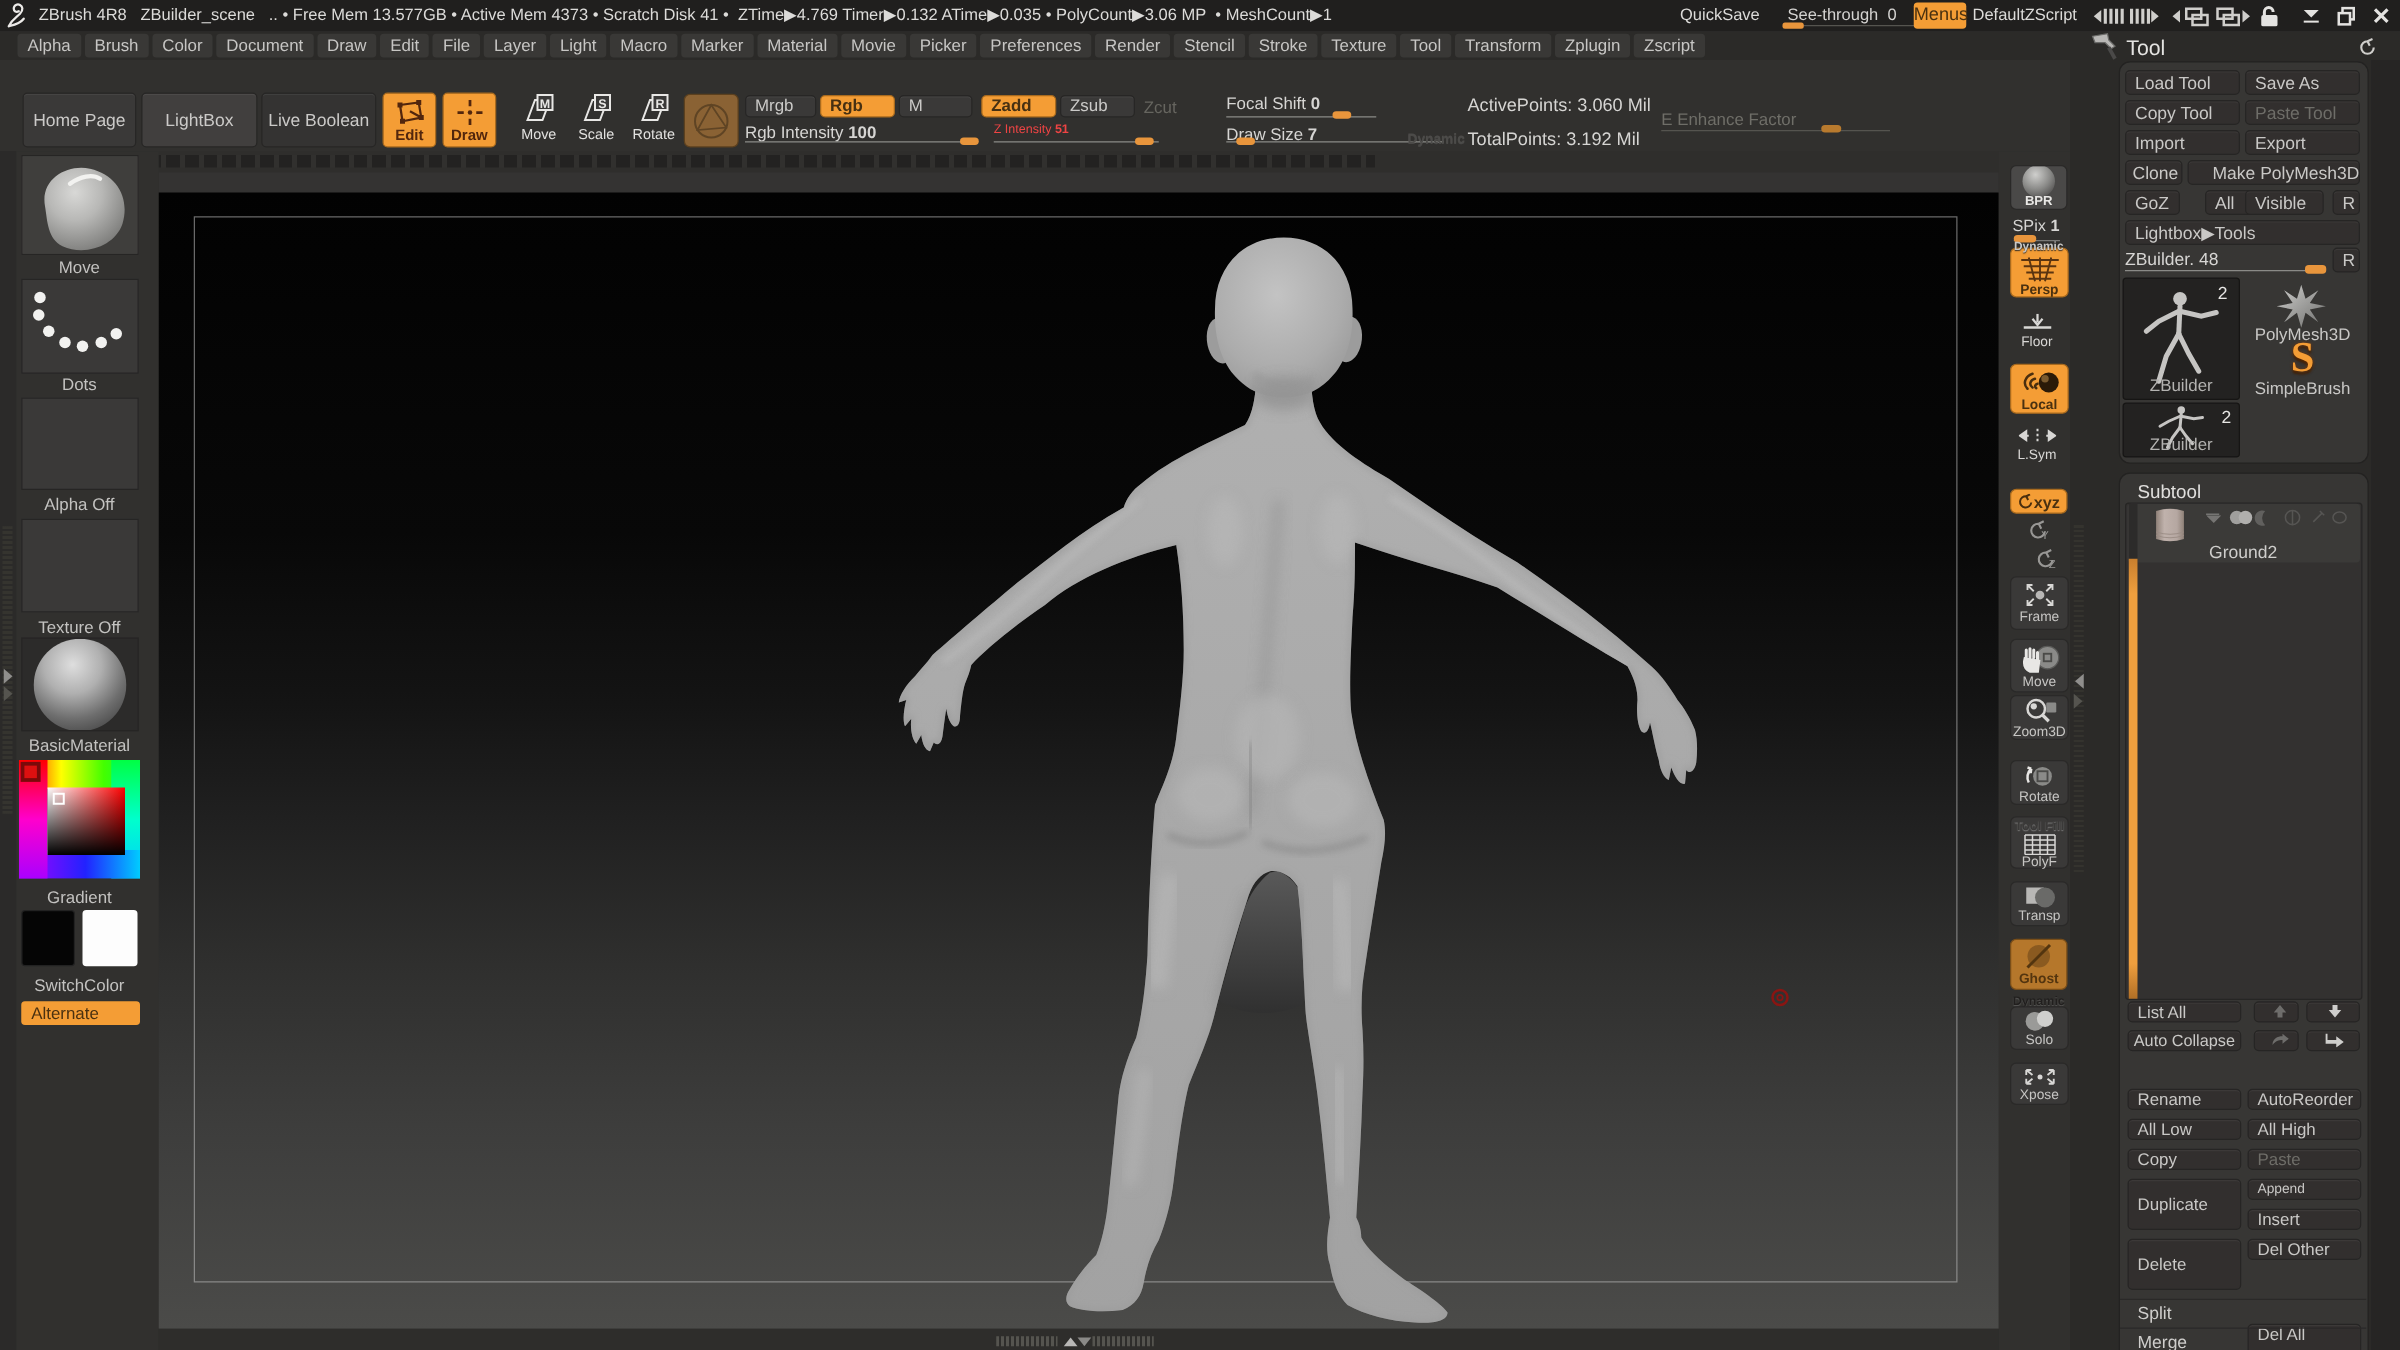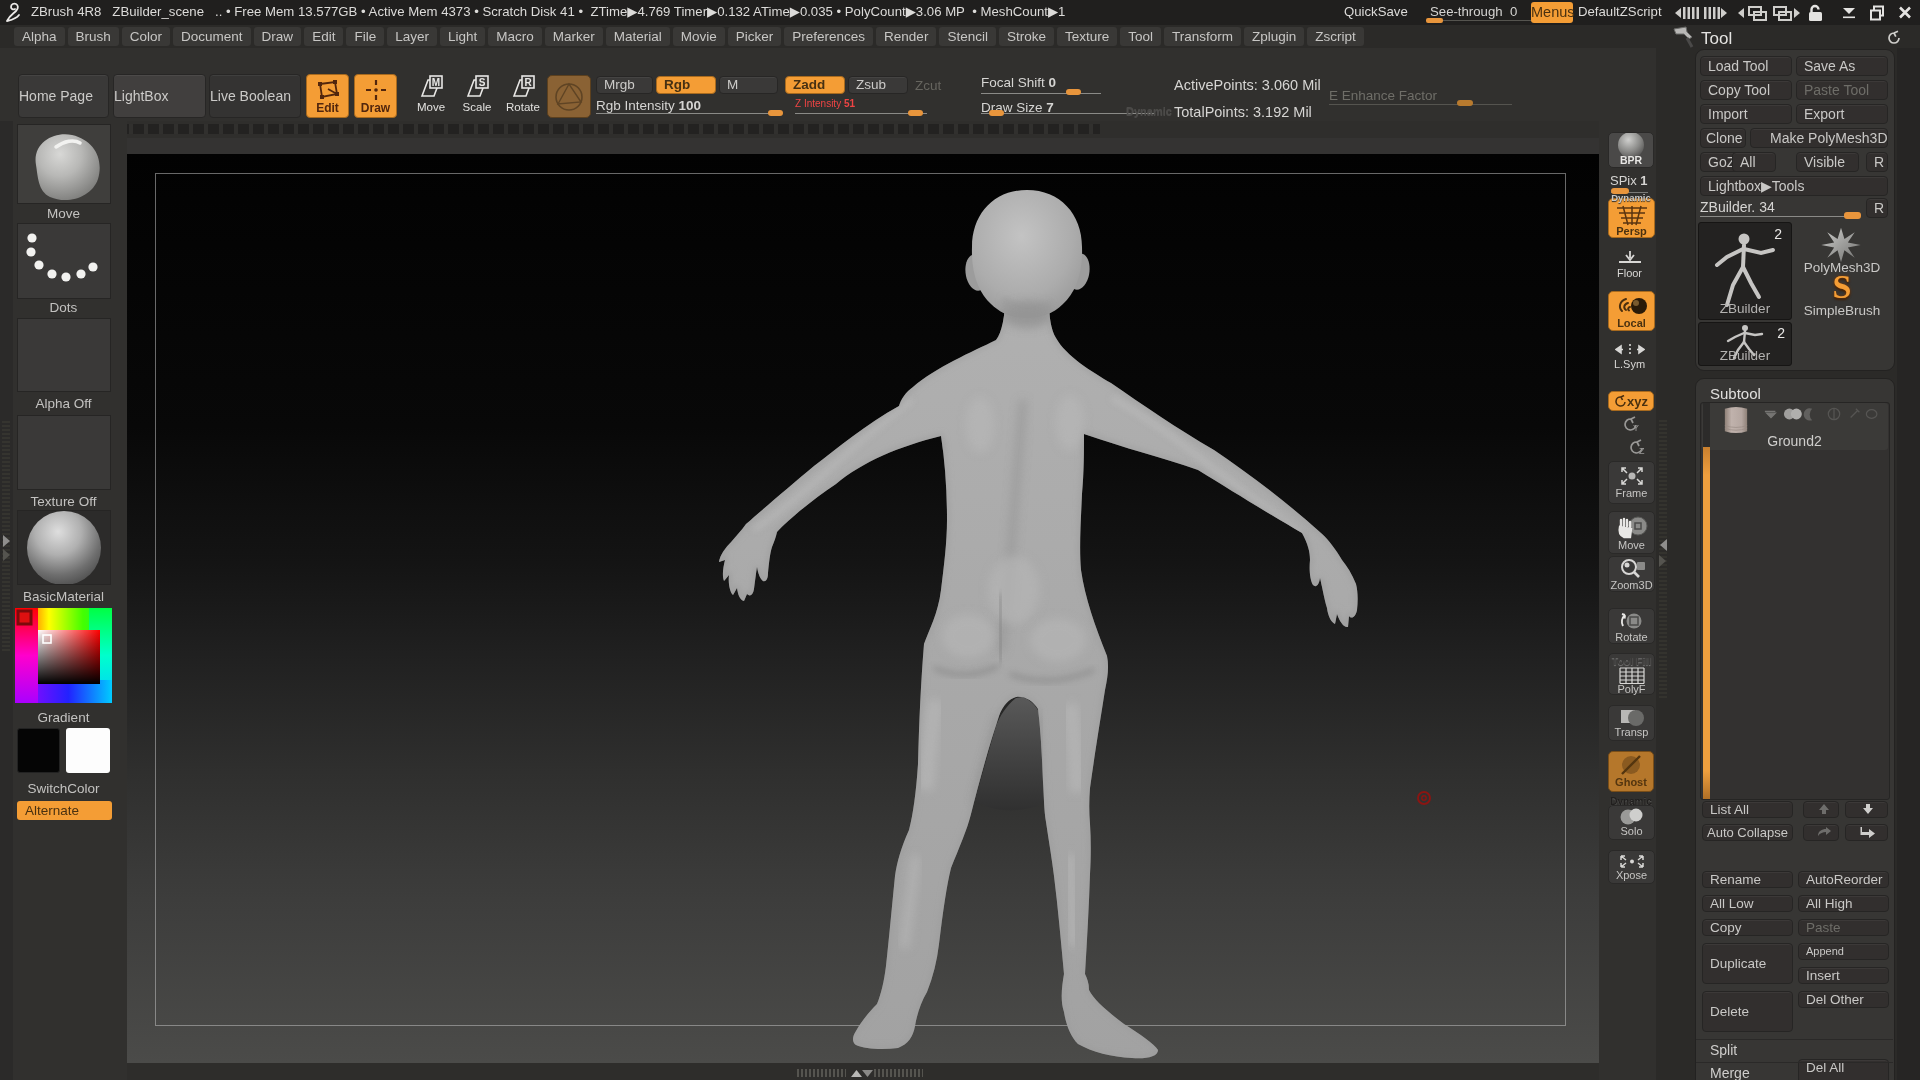--- a/index.html
+++ b/index.html
@@ -6,21 +6,21 @@
   html,body { width:1920px; height:1080px; overflow:hidden; background:#2f2e2c;
     font-family:"Liberation Sans", sans-serif; }
   .abs { position:absolute; }
   #titlebar { position:absolute; left:0; top:0; width:1920px; height:25px; background:#201f1e; color:#dcdbd9; }
   #titlebar .tt { position:absolute; top:4px; font-size:13.2px; white-space:nowrap; }
   #menubar { position:absolute; left:0; top:25px; width:1920px; height:23px; background:#2b2a28; }
   .mb { height:19px; background:#393836; border-radius:3px;
     color:#c7c6c4; font-size:13.5px; line-height:19px; padding:0 8px; }
   #toolbar { position:absolute; left:0; top:48px; width:1920px; height:73px; background:#31302e; }
   .btn { position:absolute; background:#3a3938; border:1px solid #272625; border-radius:4px;
-    color:#cbcac8; box-shadow: inset 0 1px 0 rgba(255,255,255,0.06); }
+    color:#cbcac8; text-align:center; box-shadow: inset 0 1px 0 rgba(255,255,255,0.06); }
   .obtn { position:absolute; background:#f49d35; border:1px solid #a86a1e; border-radius:4px;
     color:#463012; text-align:center; }
   #strip { left:118px; top:124px; width:982px; height:10px;
     background:repeating-linear-gradient(90deg,#232221 0 11px,#31302e 11px 15px); }
   #lefttray { left:0; top:121px; width:127px; height:959px; background:#31302e; }
   #leftedge { left:0; top:121px; width:13px; height:959px; background:#2b2a29; }
   #canvas { left:127px; top:138px; width:1472px; height:925px; background:#343332; }
   #render { position:absolute; left:0; top:16px; width:1472px; height:909px;
     background:linear-gradient(#020202 0%, #080808 30%, #141414 45%, #202020 55%, #2f2f2e 68%, #3d3d3c 82%, #4b4b49 100%); }
   #docborder { position:absolute; left:28px; top:19px; width:1411px; height:853px;
@@ -620,25 +620,25 @@
   <div class="group" style="left:39px;top:24px;width:200px;height:322px"></div>
   <div class="pbtn" style="left:44px;top:31px;width:92px;height:20px;line-height:18px">Load Tool</div>
   <div class="pbtn" style="left:140px;top:31px;width:92px;height:20px;line-height:18px">Save As</div>
   <div class="pbtn" style="left:44px;top:55px;width:92px;height:20px;line-height:18px">Copy Tool</div>
   <div class="pbtn dim" style="left:140px;top:55px;width:92px;height:20px;line-height:18px">Paste Tool</div>
   <div class="pbtn" style="left:44px;top:79px;width:92px;height:20px;line-height:18px">Import</div>
   <div class="pbtn" style="left:140px;top:79px;width:92px;height:20px;line-height:18px">Export</div>
   <div class="pbtn" style="left:44px;top:103px;width:46px;height:20px;line-height:18px;padding-left:5px">Clone</div>
   <div class="pbtn" style="left:94px;top:103px;width:138px;height:20px;line-height:18px;padding-left:19px">Make PolyMesh3D</div>
   <div class="pbtn" style="left:44px;top:127px;width:44px;height:20px;line-height:18px">GoZ</div>
-  <div class="pbtn" style="left:76px;top:127px;width:44px;height:20px;line-height:18px">All</div>
+  <div class="pbtn" style="left:108px;top:127px;width:44px;height:20px;line-height:18px">All</div>
   <div class="pbtn" style="left:140px;top:127px;width:63px;height:20px;line-height:18px">Visible</div>
   <div class="pbtn" style="left:210px;top:127px;width:22px;height:20px;line-height:18px">R</div>
   <div class="pbtn" style="left:44px;top:151px;width:188px;height:20px;line-height:18px">Lightbox▶Tools</div>
-  <div class="abs" style="left:44px;top:174px;color:#d6d5d3;font-size:14px">ZBuilder. 34</div>
+  <div class="abs" style="left:44px;top:174px;color:#d6d5d3;font-size:14px">ZBuilder. 48</div>
   <div class="abs" style="left:44px;top:191px;width:160px;height:1px;background:#8a8a87"></div>
   <div class="abs" style="left:188px;top:187px;width:17px;height:7px;background:#e8953c;border-radius:3px"></div>
   <div class="pbtn" style="left:210px;top:173px;width:22px;height:20px;line-height:18px">R</div>
   <div class="abs" style="left:42px;top:197px;width:94px;height:98px;background:#232221;border:1px solid #161514;border-radius:3px">
     <svg width="92" height="96" viewBox="0 0 92 96">
       <g stroke="#c6c5c3" stroke-width="4" stroke-linecap="round" fill="none">
         <circle cx="45" cy="16" r="5.5" fill="#c6c5c3" stroke="none"></circle>
         <path d="M45 22 L44 44"></path>
         <path d="M44 26 L28 34 L18 42"></path>
         <path d="M45 26 L62 30 L74 27"></path>

